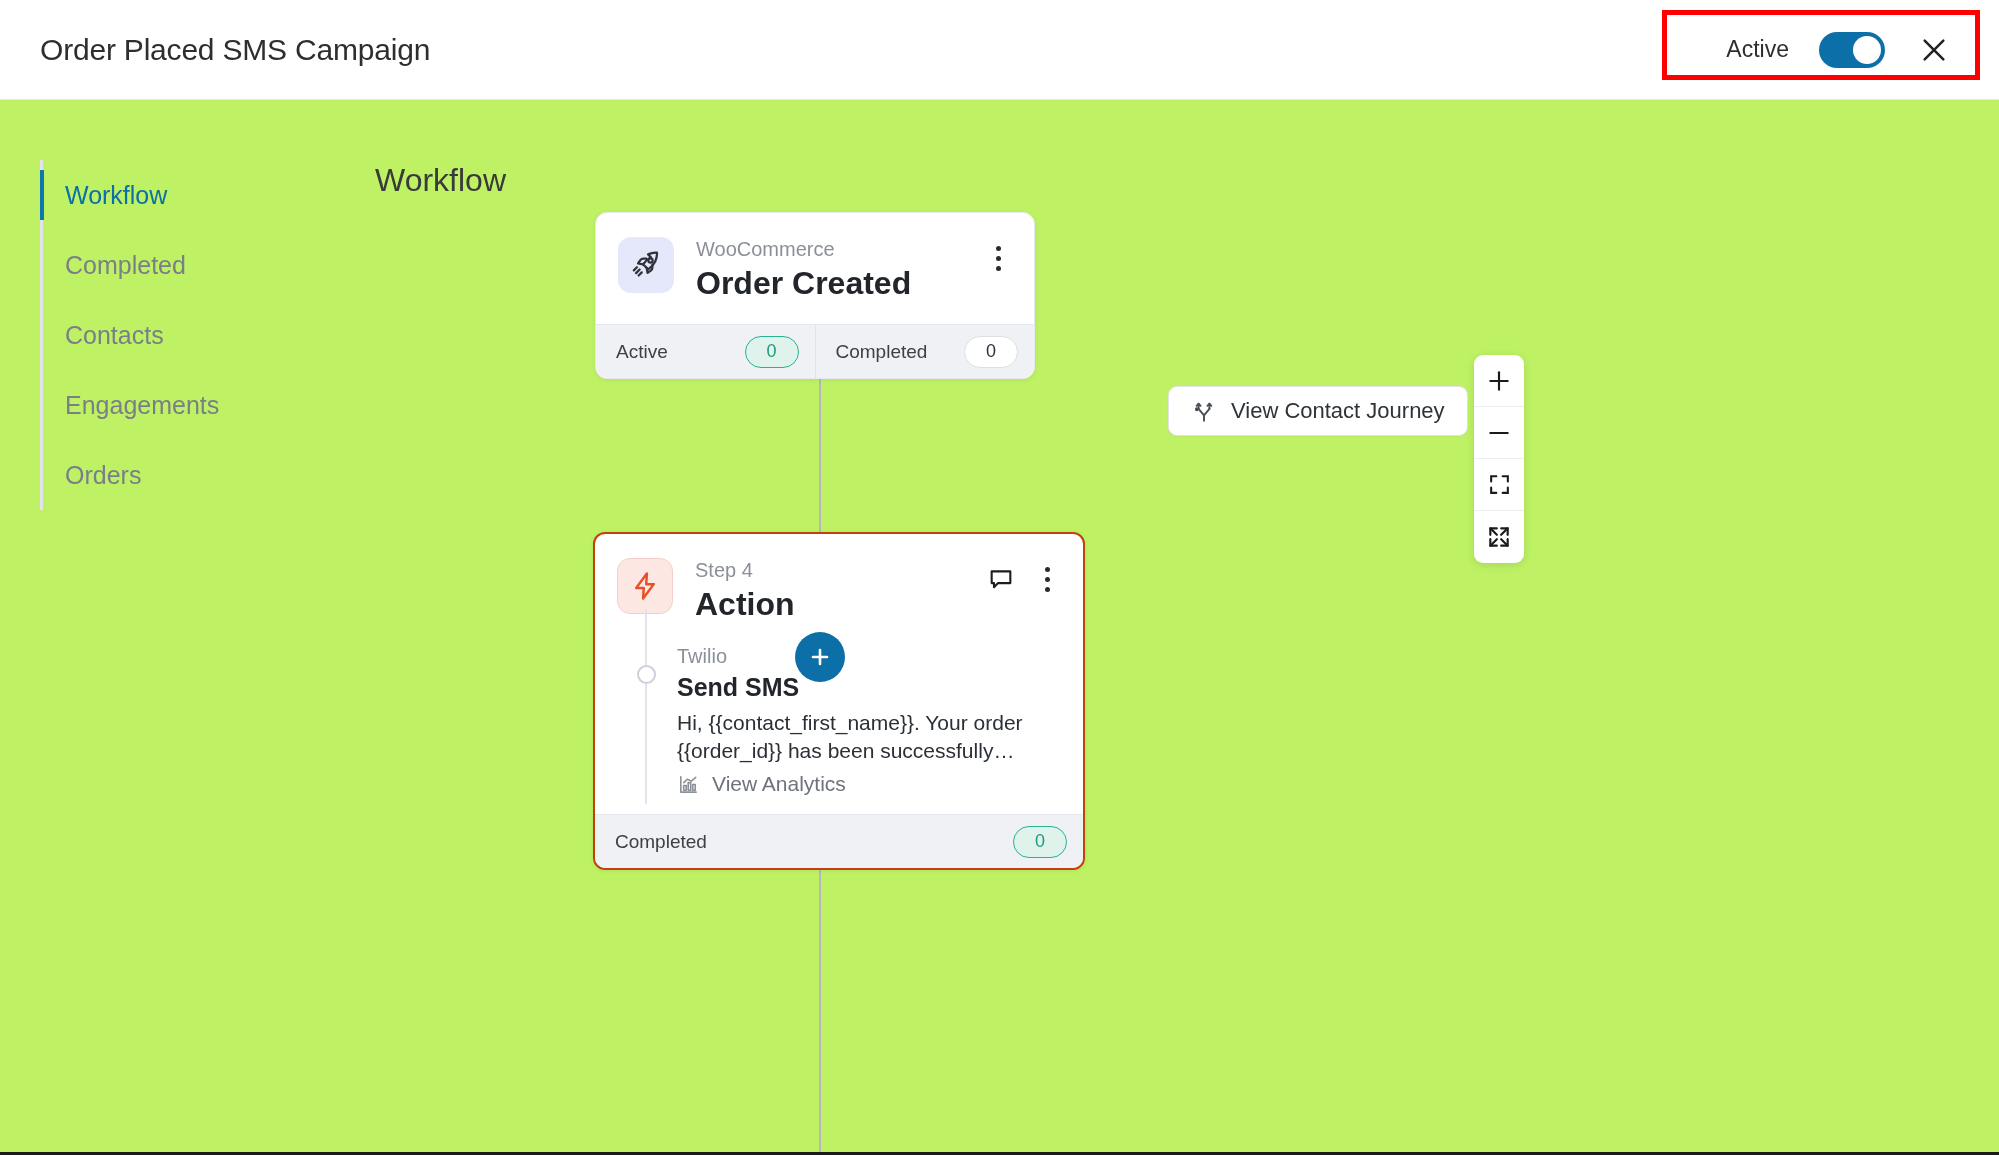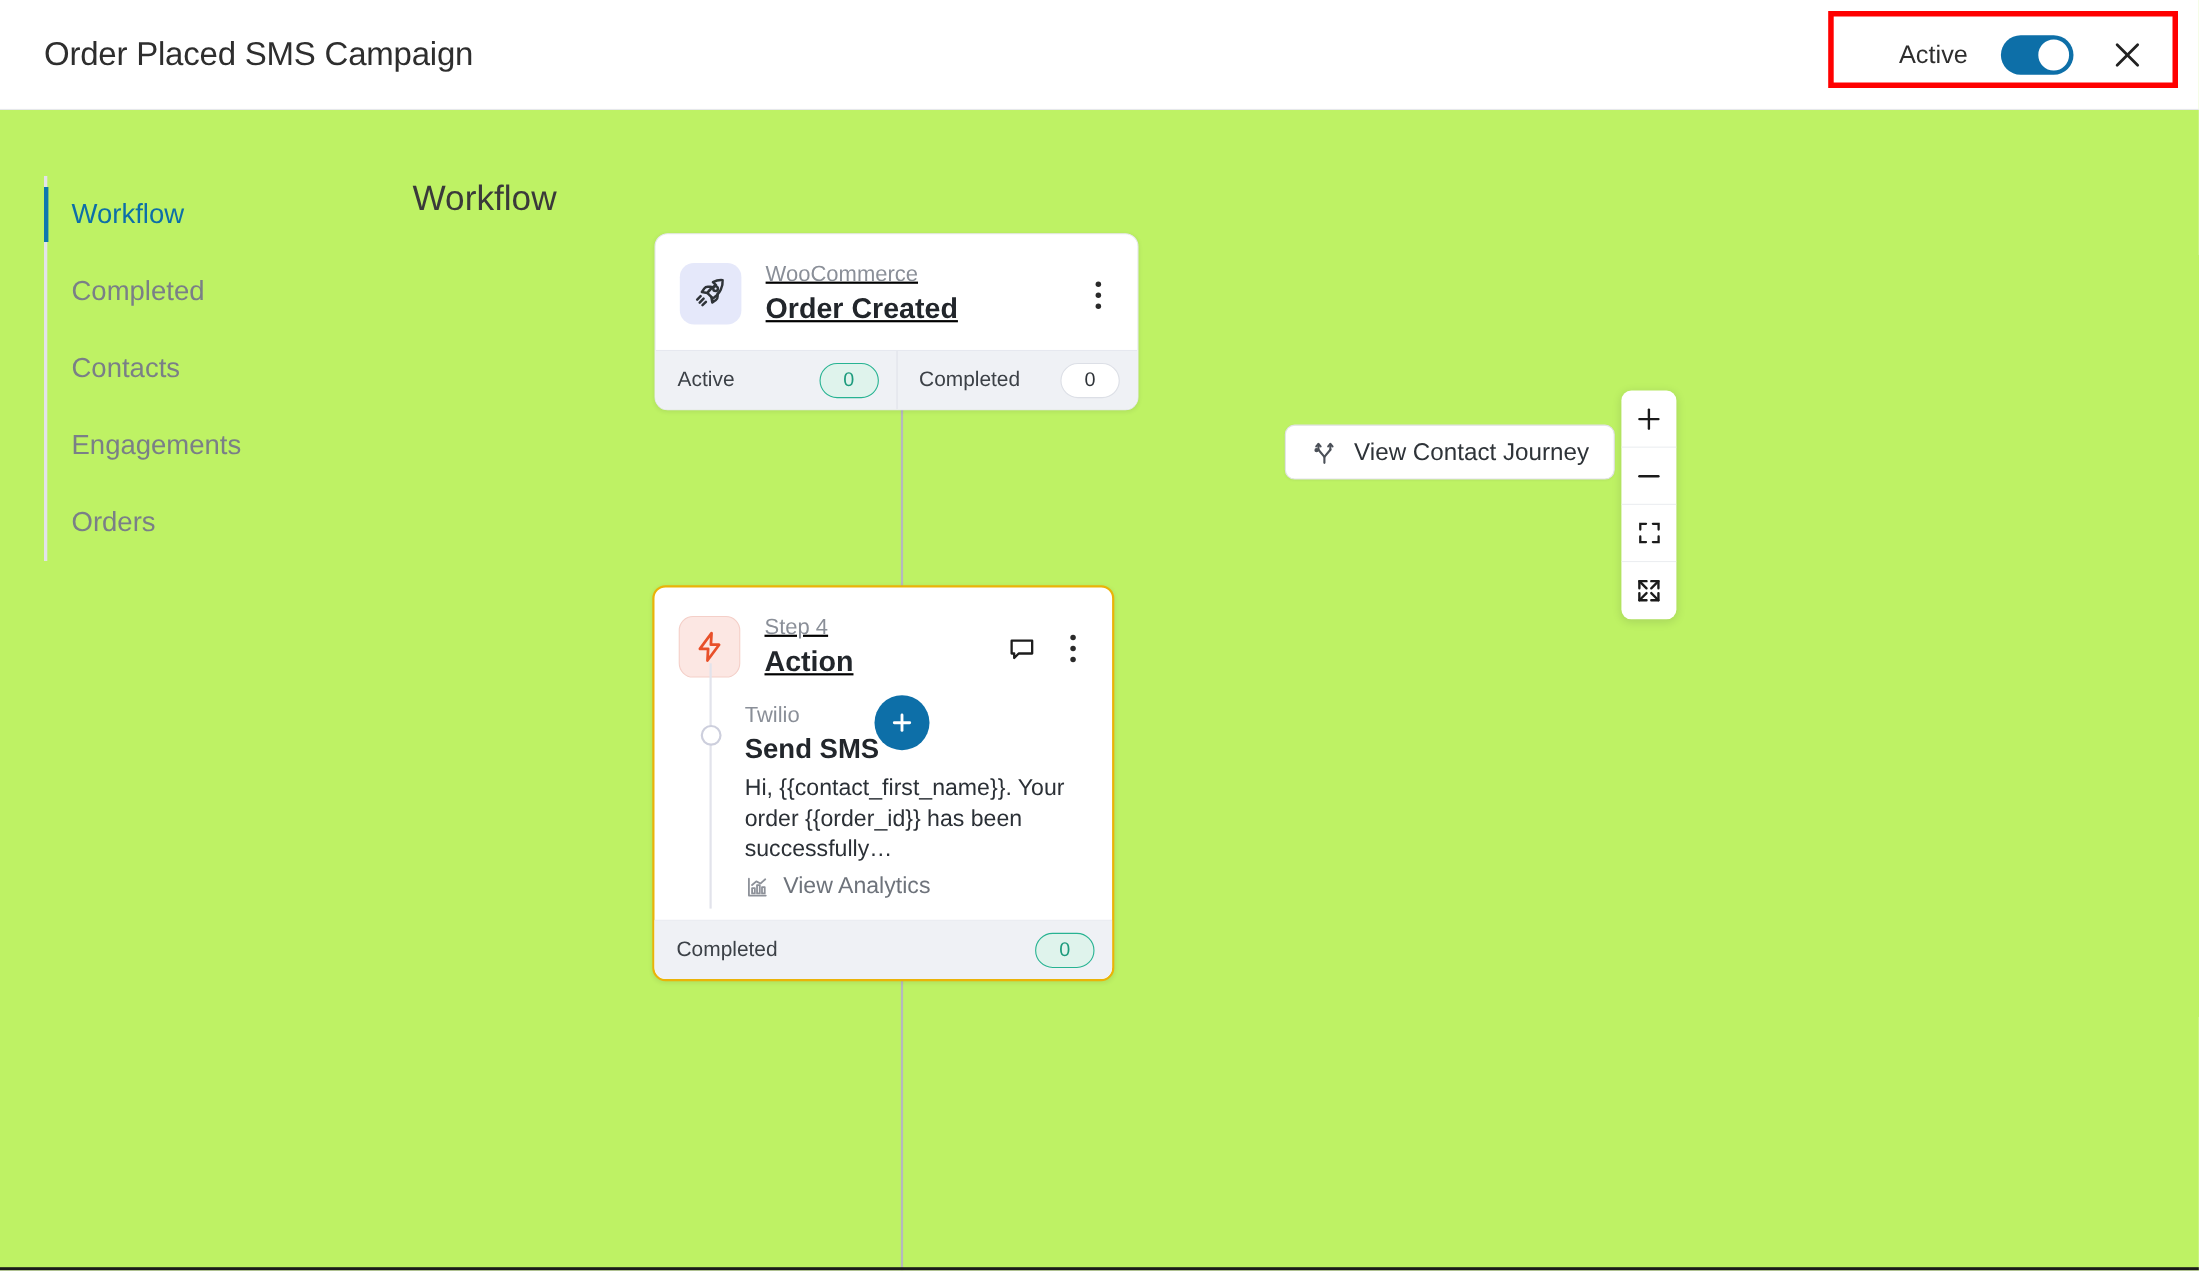--- a/index.html
+++ b/index.html
@@ -88,30 +88,30 @@
 
   
   .node-card {
     position: absolute; background: #fff; border-radius: 12px;
     box-shadow: 0 1px 4px rgba(16,24,40,.08);
   }
   .trigger-card {
     left: 285px; top: 112px; width: 440px;
     border: 1px solid #e7e8f0;
   }
-  .card-head { display: flex; align-items: center; padding: 24px 22px 22px 22px; text-decoration: underline; }
+  .card-head { display: flex; align-items: flex-start; padding: 24px 22px 22px 22px; }
   .node-icon {
     width: 56px; height: 56px; border-radius: 13px; flex: none;
     display: flex; align-items: center; justify-content: center;
   }
   .icon-rocket { background: #e5e8fa; }
   .icon-bolt   { background: #fce7e3; border: 1px solid #f4cfc8; }
   .card-head-txt { margin-left: 22px; flex: 1; min-width: 0; }
   .card-sub { font-size: 20px; color: #8a8f98; line-height: 1.25; }
-  .card-title { font-size: 26px; color: #22262b; font-weight: 700; margin-top: 3px; }
+  .card-title { font-size: 32px; color: #22262b; font-weight: 700; margin-top: 3px; }
   .kebab { width: 28px; height: 34px; display:flex; flex-direction: column;
            align-items: center; justify-content: center; gap: 5px; cursor: pointer; flex: none; }
   .kebab i { width: 5px; height: 5px; border-radius: 50%; background: #2a2a2a; display: block; }
   .head-actions { display: flex; align-items: center; gap: 18px; flex: none; padding-top: 4px; }
 
   .card-foot {
     display: flex; align-items: stretch; background: #eff1f5;
     border-top: 1px solid #e5e7ee;
     border-radius: 0 0 11px 11px; height: 54px;
   }
@@ -124,22 +124,22 @@
   .pill {
     min-width: 54px; height: 32px; border-radius: 16px;
     display: flex; align-items: center; justify-content: center;
     font-size: 18px; padding: 0 14px;
   }
   .pill-green { background: #dff3ec; border: 1.5px solid #27b392; color: #1d9b7d; }
   .pill-white { background: #fff; border: 1px solid #dcdfe6; color: #2e3338; }
 
   
   .action-card {
-    left: 283px; top: 432px; width: 420px;
-    border: 2px solid #eab308;
+    left: 283px; top: 432px; width: 492px;
+    border: 2px solid #c2410c;
   }
   .action-body { position: relative; padding: 0 22px 18px 22px; }
   .rail {
     position: absolute; left: 50px; top: -36px; bottom: 10px;
     width: 2px; background: #e2e3eb;
   }
   .rail-dot {
     position: absolute; left: 42px; top: 20px;
     width: 19px; height: 19px; border-radius: 50%;
     background: #fff; border: 2px solid #cdcfdd;

